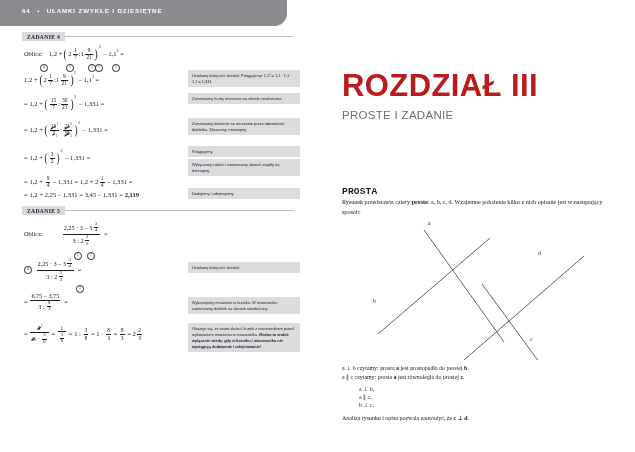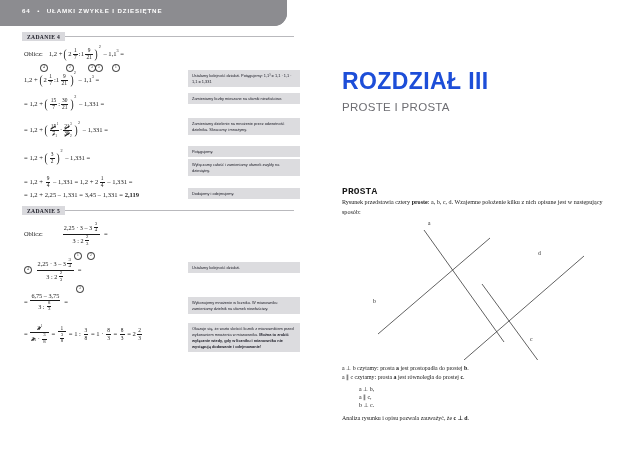--- a/index.html
+++ b/index.html
@@ -96,21 +96,21 @@
     font-family:"Liberation Sans", sans-serif;
     font-size:3.9px;line-height:1.55;
     padding:2.6px 4px;box-sizing:border-box;
   }
   .note b{font-weight:700;}
 
   
   .chapter{position:absolute;left:24px;top:70px;}
   .chapter-title{
     font-family:"Liberation Sans", sans-serif;font-weight:700;
-    font-size:23px;letter-spacing:.4px;color:#1d4ed8;line-height:1;
+    font-size:31px;letter-spacing:.4px;color:#b91c1c;line-height:1;
   }
   .chapter-sub{
     font-family:"Liberation Sans", sans-serif;font-weight:400;
     font-size:11.5px;letter-spacing:.3px;color:#6d6d72;
     margin-top:9px;line-height:1;
   }
   .sect-title{
     position:absolute;left:24px;top:186px;
     font-family:Liberation Mono, monospace;font-weight:700;
     font-size:9.5px;letter-spacing:.2px;color:#1a1a1a;
@@ -552,21 +552,21 @@
     <div class="note" style="top:323px;">
       <span>Okazuje się, że warto skrócić licznik z mianownikiem przed wykonaniem mnożenia w mianowniku. </span><b>Można to zrobić wyłącznie wtedy, gdy w liczniku i mianowniku nie występują dodawanie i odejmowanie!</b>
     </div>
 
   </div>
 
   <div class="page page-right">
 
     <div class="chapter">
       <div class="chapter-title">ROZDZIAŁ III</div>
-      <div class="chapter-sub">PROSTE I PROSTA</div>
+      <div class="chapter-sub">PROSTE I ZADANIE</div>
     </div>
 
     <div class="sect-title">PROSTA</div>
 
     <div class="body-par" style="top:198px;">
       <span>Rysunek przedstawia cztery </span><b>proste</b><span>: a, b, c, d. Wzajemne położenie kilku z nich opisane jest w następujący sposób:</span>
     </div>
 
     <div class="fig" style="top:222px;">
       <svg width="272" height="138" viewBox="0 0 272 138">

